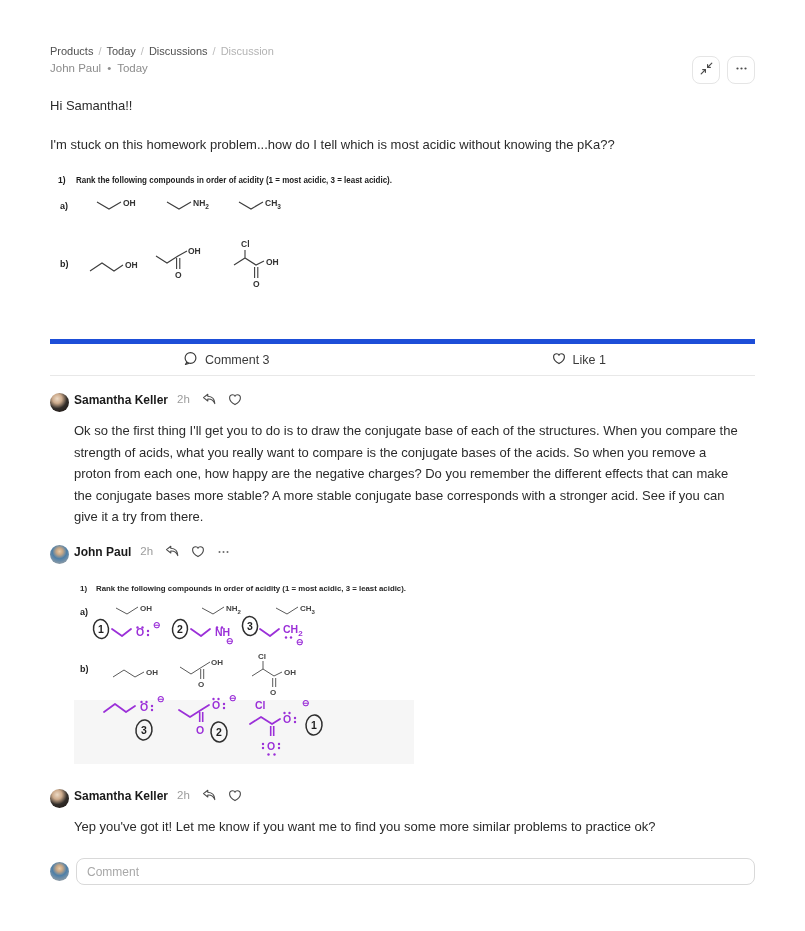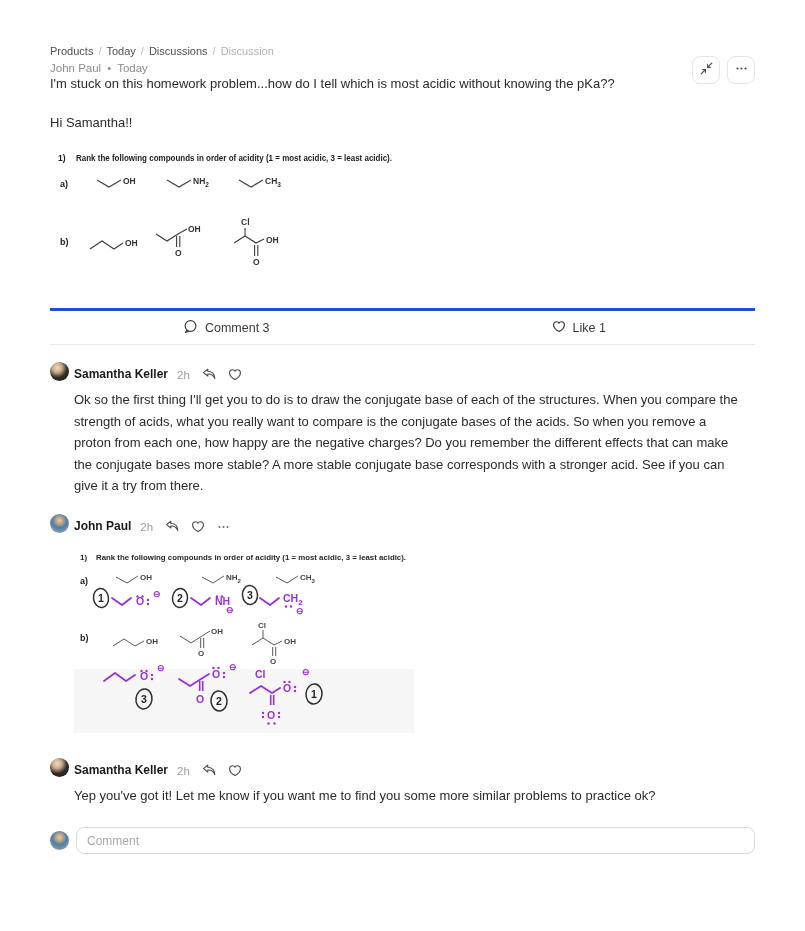--- a/index.html
+++ b/index.html
@@ -33,29 +33,29 @@
   .chem-atom2 { font-size:8px; font-weight:600; fill:#444; }
   .ink { stroke:#9b30d8; stroke-width:1.8; fill:none; stroke-linecap:round; stroke-linejoin:round; }
   .ink-dbl { stroke:#9b30d8; stroke-width:1.6; fill:none; }
   .ink-txt { fill:#9b30d8; font-weight:700; font-size:10.5px; }
   .ink-dot { fill:#9b30d8; }
   .ink-chg { fill:#9b30d8; font-size:9px; font-weight:700; }
   .hand-circ { stroke:#2e2e2e; stroke-width:1.5; fill:none; }
   .hand-num { fill:#1f1f1f; font-size:10.5px; font-weight:700; text-anchor:middle; }
 
   
-  .action-bar { display:flex; margin-top:18px; border-top:3px solid #1d4ed8; border-bottom:1px solid #e8e8e8; height:37px; }
+  .action-bar { display:flex; margin-top:27px; border-top:5px solid #1d4ed8; border-bottom:1px solid #e8e8e8; height:37px; }
   .action-half { flex:1; display:flex; align-items:center; justify-content:center; gap:7px; font-size:12.5px; color:#3a3a3a; cursor:pointer; }
 
   
   .comment { position:relative; padding-left:24px; margin-top:17px; }
   .comment-avatar { position:absolute; left:0; top:0; width:19px; height:19px; border-radius:50%; }
   .avatar-samantha { background:radial-gradient(circle at 38% 30%, #ecdac6 0%, #cdab8c 26%, #332e2a 55%, #17100d 100%); }
   .avatar-john { background:radial-gradient(circle at 50% 34%, #e5cba9 0%, #c8a785 20%, #4d7fa8 46%, #8b9aa6 78%, #5d6d79 100%); }
-  .comment-head { display:flex; align-items:flex-end; gap:9px; height:19px; }
+  .comment-head { display:flex; align-items:flex-start; gap:9px; height:19px; }
   .comment-author { font-size:12px; font-weight:700; color:#1a1a1a; }
   .comment-time { font-size:11.5px; color:#9c9c9c; }
   .c-icon { display:flex; align-items:center; cursor:pointer; margin-left:3px; }
   .comment-body p { font-size:13px; color:#2b2b2b; line-height:21.5px; max-width:670px; margin-top:8px; }
   .comment-body p + p { }
 
   
   .composer { display:flex; align-items:center; gap:7px; margin-top:21px; }
   .composer .comment-avatar { position:static; flex:0 0 auto; }
   .composer input { flex:1; height:27px; border:1px solid #d9d9d9; border-radius:8px; padding:0 10px; font-size:12px; font-family:"Liberation Sans",sans-serif; color:#333; outline:none; }
@@ -101,22 +101,22 @@
                 <circle cx="2.5" cy="6.5" r="1.1"></circle>
                 <circle cx="6.5" cy="6.5" r="1.1"></circle>
                 <circle cx="10.5" cy="6.5" r="1.1"></circle>
               </g>
             </svg>
         </span>
       </div>
     </div>
   </div>
 
+  <p class="post-p first">Hi Samantha!!</p>
   <p class="post-p">I'm stuck on this homework problem...how do I tell which is most acidic without knowing the pKa??</p>
-  <p class="post-p first">Hi Samantha!!</p>
 
   <div class="image-attach">
     <svg width="350" height="140" viewBox="0 0 350 140">
       <text class="chem-head" x="8" y="15">1)</text>
       <text class="chem-head" x="26" y="15" textLength="316" lengthAdjust="spacingAndGlyphs">Rank the following compounds in order of acidity (1 = most acidic, 3 = least acidic).</text>
 
       <text class="chem-label" x="10" y="41">a)</text>
       <path class="bond" d="M47 34 L59 41 L71 34"></path>
       <text class="chem-atom" x="73" y="38">OH</text>
       <path class="bond" d="M117 34 L129 41 L141 34"></path>

